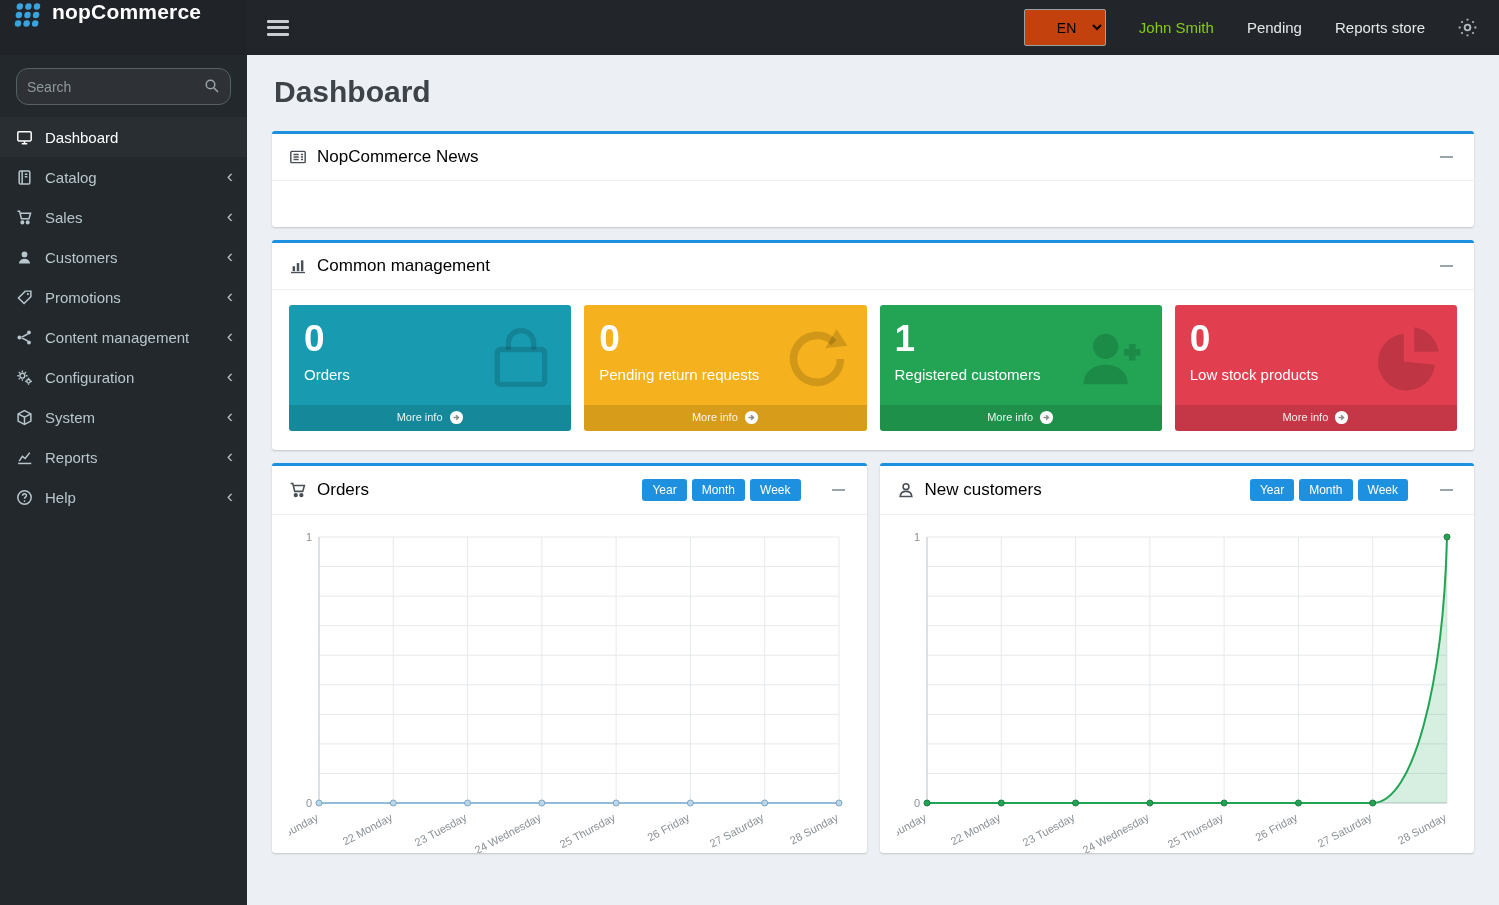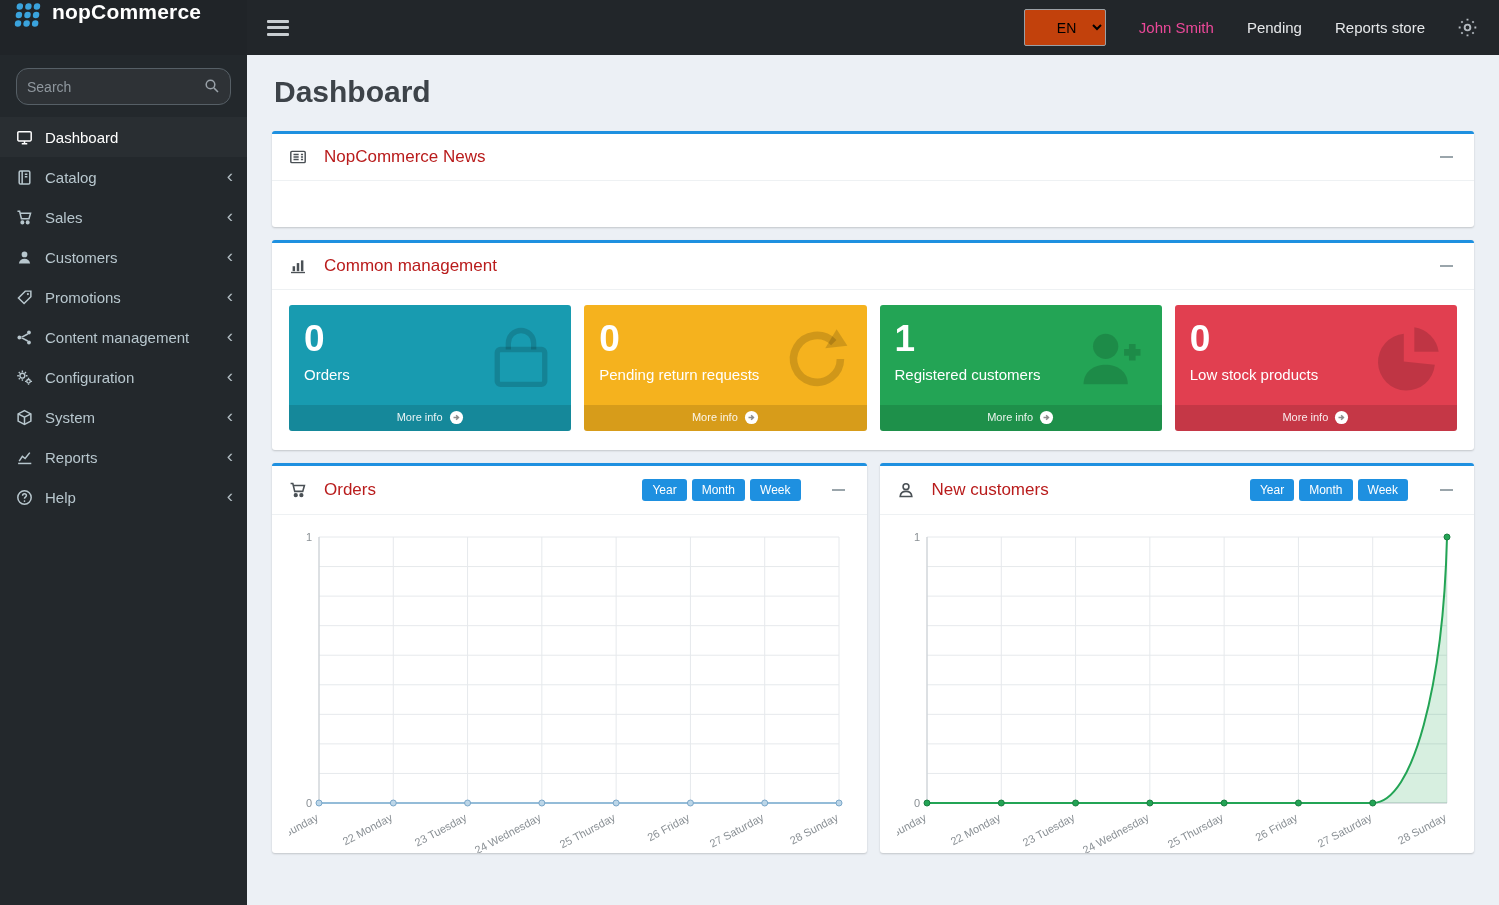--- a/index.html
+++ b/index.html
@@ -9,40 +9,40 @@
     background:#ecf0f5; color:#333; position:relative;
   }
   
   .topbar{position:absolute;top:0;left:0;right:0;height:55px;background:#22262a;display:flex;align-items:center;z-index:10;}
   .brand{width:247px;height:55px;display:flex;align-items:flex-start;gap:9px;padding-left:13px;background:#202428;flex:none;}
   .brand-text{color:#fff;font-size:21px;font-weight:bold;letter-spacing:.2px;}
   .hamburger{margin-left:20px;width:22px;height:16px;display:flex;flex-direction:column;justify-content:space-between;cursor:pointer;}
   .hamburger span{display:block;height:3px;background:#c8cdd1;border-radius:1px;}
   .topbar-right{margin-left:auto;display:flex;align-items:center;gap:33px;margin-right:22px;}
   .lang-select{height:37px;width:82px;font-size:14px;font-family:inherit;background:#c2410c;border:1px solid #9aa0a6;border-radius:2px;padding:0 4px 0 28px;}
-  .user-name{color:#ec4899;font-size:15px;}
+  .user-name{color:#84cc16;font-size:15px;}
   .top-link{color:#e6e8ea;font-size:15px;cursor:pointer;text-decoration:none;}
   .top-gear{color:#b4bac0;cursor:pointer;display:flex;align-items:center;}
   
   .sidebar{position:absolute;top:55px;left:0;bottom:0;width:247px;background:#23282c;}
   .search-wrap{margin:13px 16px 12px;position:relative;}
   .search-input{width:100%;height:37px;background:rgba(255,255,255,0.05);border:1px solid #565f66;border-radius:12px;color:#d4d7da;font-size:14px;font-family:inherit;padding:0 36px 0 10px;}
   .search-input::placeholder{color:#8f979e;}
   .search-icon{position:absolute;right:11px;top:10px;color:#9aa2a9;}
   .menu{list-style:none;}
   .menu-item{display:flex;align-items:center;height:40px;padding:0 14px 0 16px;color:#b8c7ce;font-size:15px;cursor:pointer;}
   .menu-item .mi-icon{width:18px;height:18px;margin-right:11px;flex:none;display:flex;align-items:center;}
   .menu-item.active{color:#fff;background:rgba(255,255,255,0.03);}
   .chevron{margin-left:auto;font-size:19px;line-height:1;color:#aeb9bf;padding-bottom:3px;}
   
   .content{position:absolute;left:247px;top:55px;right:0;bottom:0;padding:14px 25px 0;overflow:hidden;}
   .page-title{font-size:30px;font-weight:600;color:#3d4349;margin:6px 0 22px 2px;}
   .card{background:#fff;border-top:3px solid #1e90e0;border-radius:3px;box-shadow:0 1px 2px rgba(0,0,0,0.18);margin-bottom:13px;}
   .card-header{display:flex;align-items:center;padding:13px 17px;border-bottom:1px solid #eef1f3;}
-  .card-title{display:flex;align-items:center;gap:17px;font-size:17px;color:#b91c1c;}
+  .card-title{display:flex;align-items:center;gap:10px;font-size:17px;color:#000000;}
   .card-title .ct-icon{color:#4a5055;display:flex;align-items:center;}
   .collapse-btn{margin-left:auto;width:22px;height:20px;display:flex;align-items:center;justify-content:center;cursor:pointer;}
   .collapse-btn i{display:block;width:13px;height:2px;background:#9aa5ab;}
   .news-body{height:46px;}
   .stats-body{display:flex;gap:13px;padding:15px 17px 19px;}
   
   .small-box{flex:1;position:relative;border-radius:3px;color:#fff;overflow:hidden;}
   .sb-inner{padding:13px 15px 22px;position:relative;z-index:2;}
   .sb-value{font-size:37px;font-weight:bold;line-height:1.15;}
   .sb-label{font-size:15px;margin-top:5px;}

